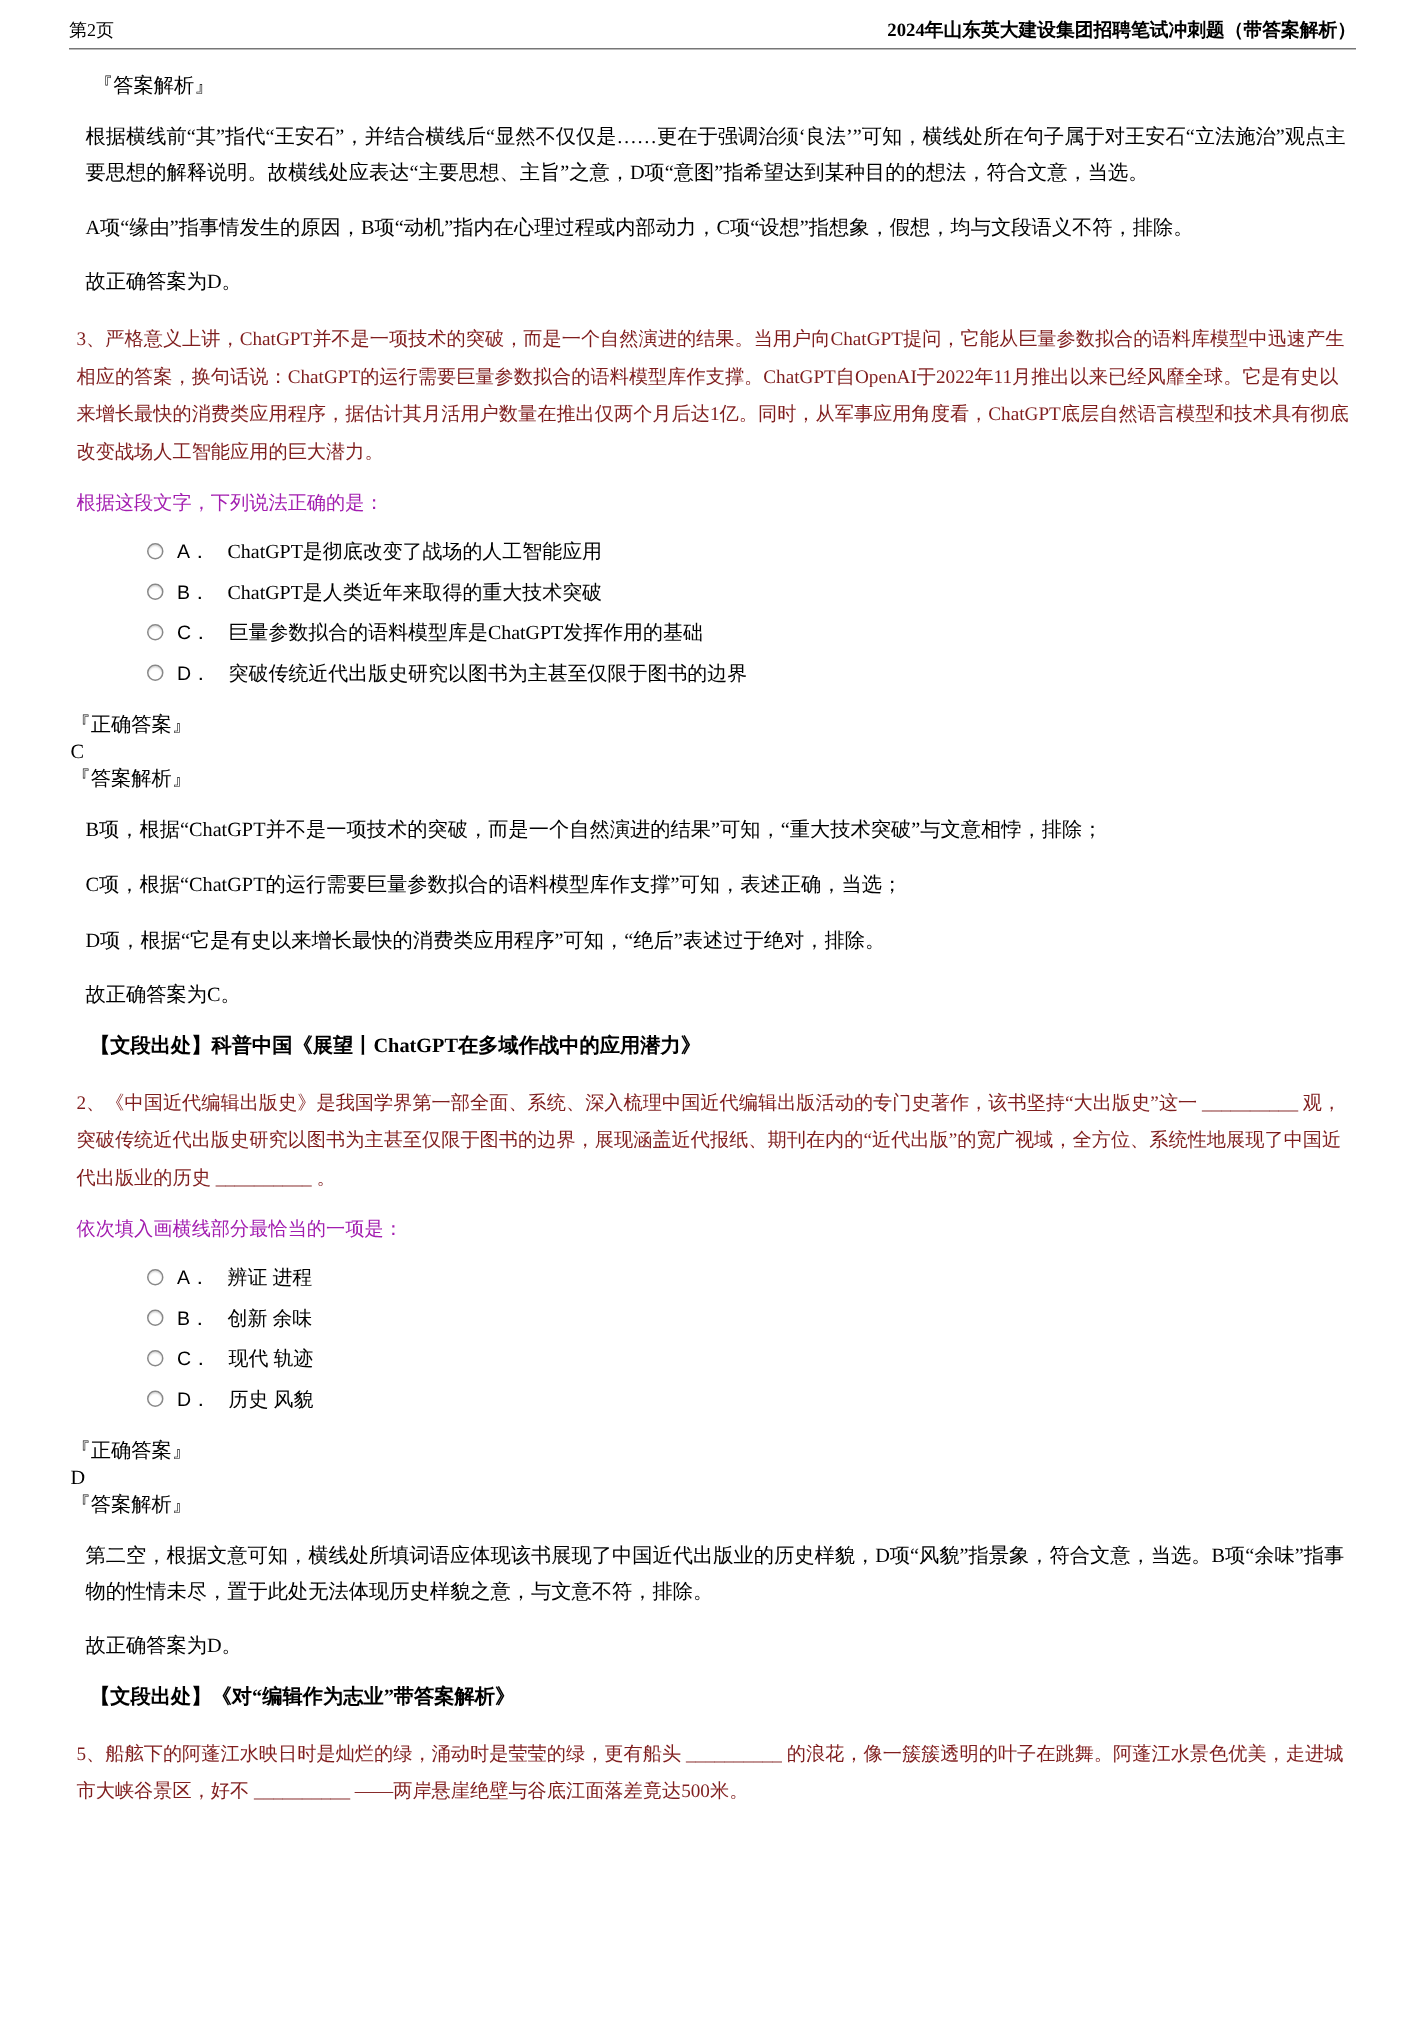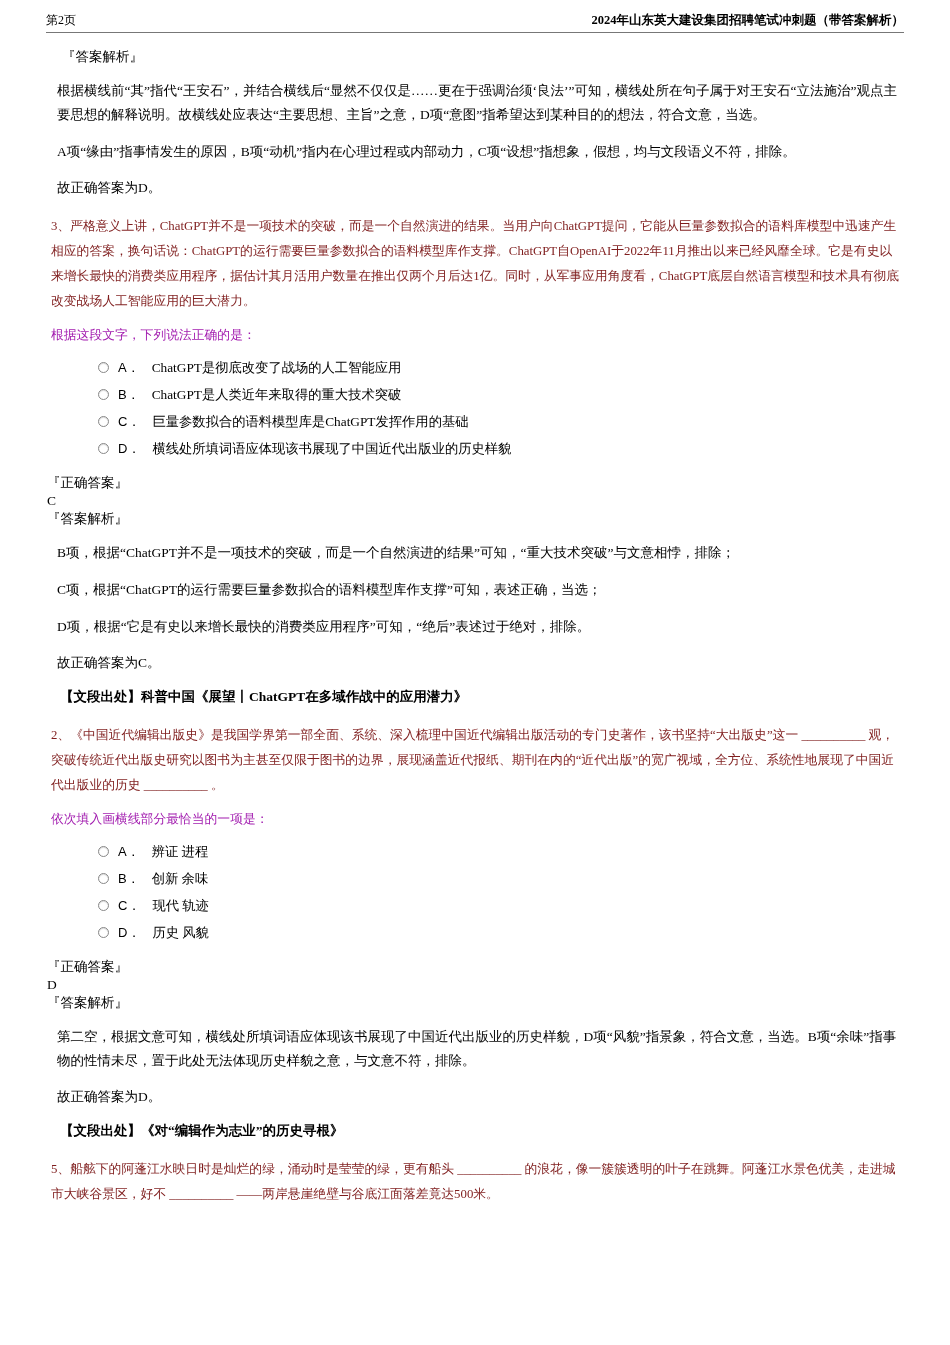--- a/index.html
+++ b/index.html
@@ -71,21 +71,21 @@
         <span class="opttext">ChatGPT是人类近年来取得的重大技术突破</span>
       </div>
       <div class="opt">
         <span class="radio"></span>
         <span class="optletter">C．</span>
         <span class="opttext">巨量参数拟合的语料模型库是ChatGPT发挥作用的基础</span>
       </div>
       <div class="opt">
         <span class="radio"></span>
         <span class="optletter">D．</span>
-        <span class="opttext">横线处所填词语应体现该书展现了中国近代出版业的历史样貌</span>
+        <span class="opttext">突破传统近代出版史研究以图书为主甚至仅限于图书的边界</span>
       </div>
     </div>
 
     <div class="ansblock">
       <p>『正确答案』</p>
       <p>C</p>
       <p>『答案解析』</p>
     </div>
 
     <p class="para">B项，根据“ChatGPT并不是一项技术的突破，而是一个自然演进的结果”可知，“重大技术突破”与文意相悖，排除；</p>
@@ -121,19 +121,19 @@
     </div>
 
     <div class="ansblock">
       <p>『正确答案』</p>
       <p>D</p>
       <p>『答案解析』</p>
     </div>
 
     <p class="para">第二空，根据文意可知，横线处所填词语应体现该书展现了中国近代出版业的历史样貌，D项“风貌”指景象，符合文意，当选。B项“余味”指事物的性情未尽，置于此处无法体现历史样貌之意，与文意不符，排除。</p>
     <p class="concl">故正确答案为D。</p>
-    <p class="source">【文段出处】《对“编辑作为志业”的历史寻根》</p>
+    <p class="source">【文段出处】《对“编辑作为志业”带答案解析》</p>
 
     <p class="qstem">5、船舷下的阿蓬江水映日时是灿烂的绿，涌动时是莹莹的绿，更有船头 __________ 的浪花，像一簇簇透明的叶子在跳舞。阿蓬江水景色优美，走进城市大峡谷景区，好不 __________ ——两岸悬崖绝壁与谷底江面落差竟达500米。</p>
 
   </div>
 
 </div>
 
 </body></html>

